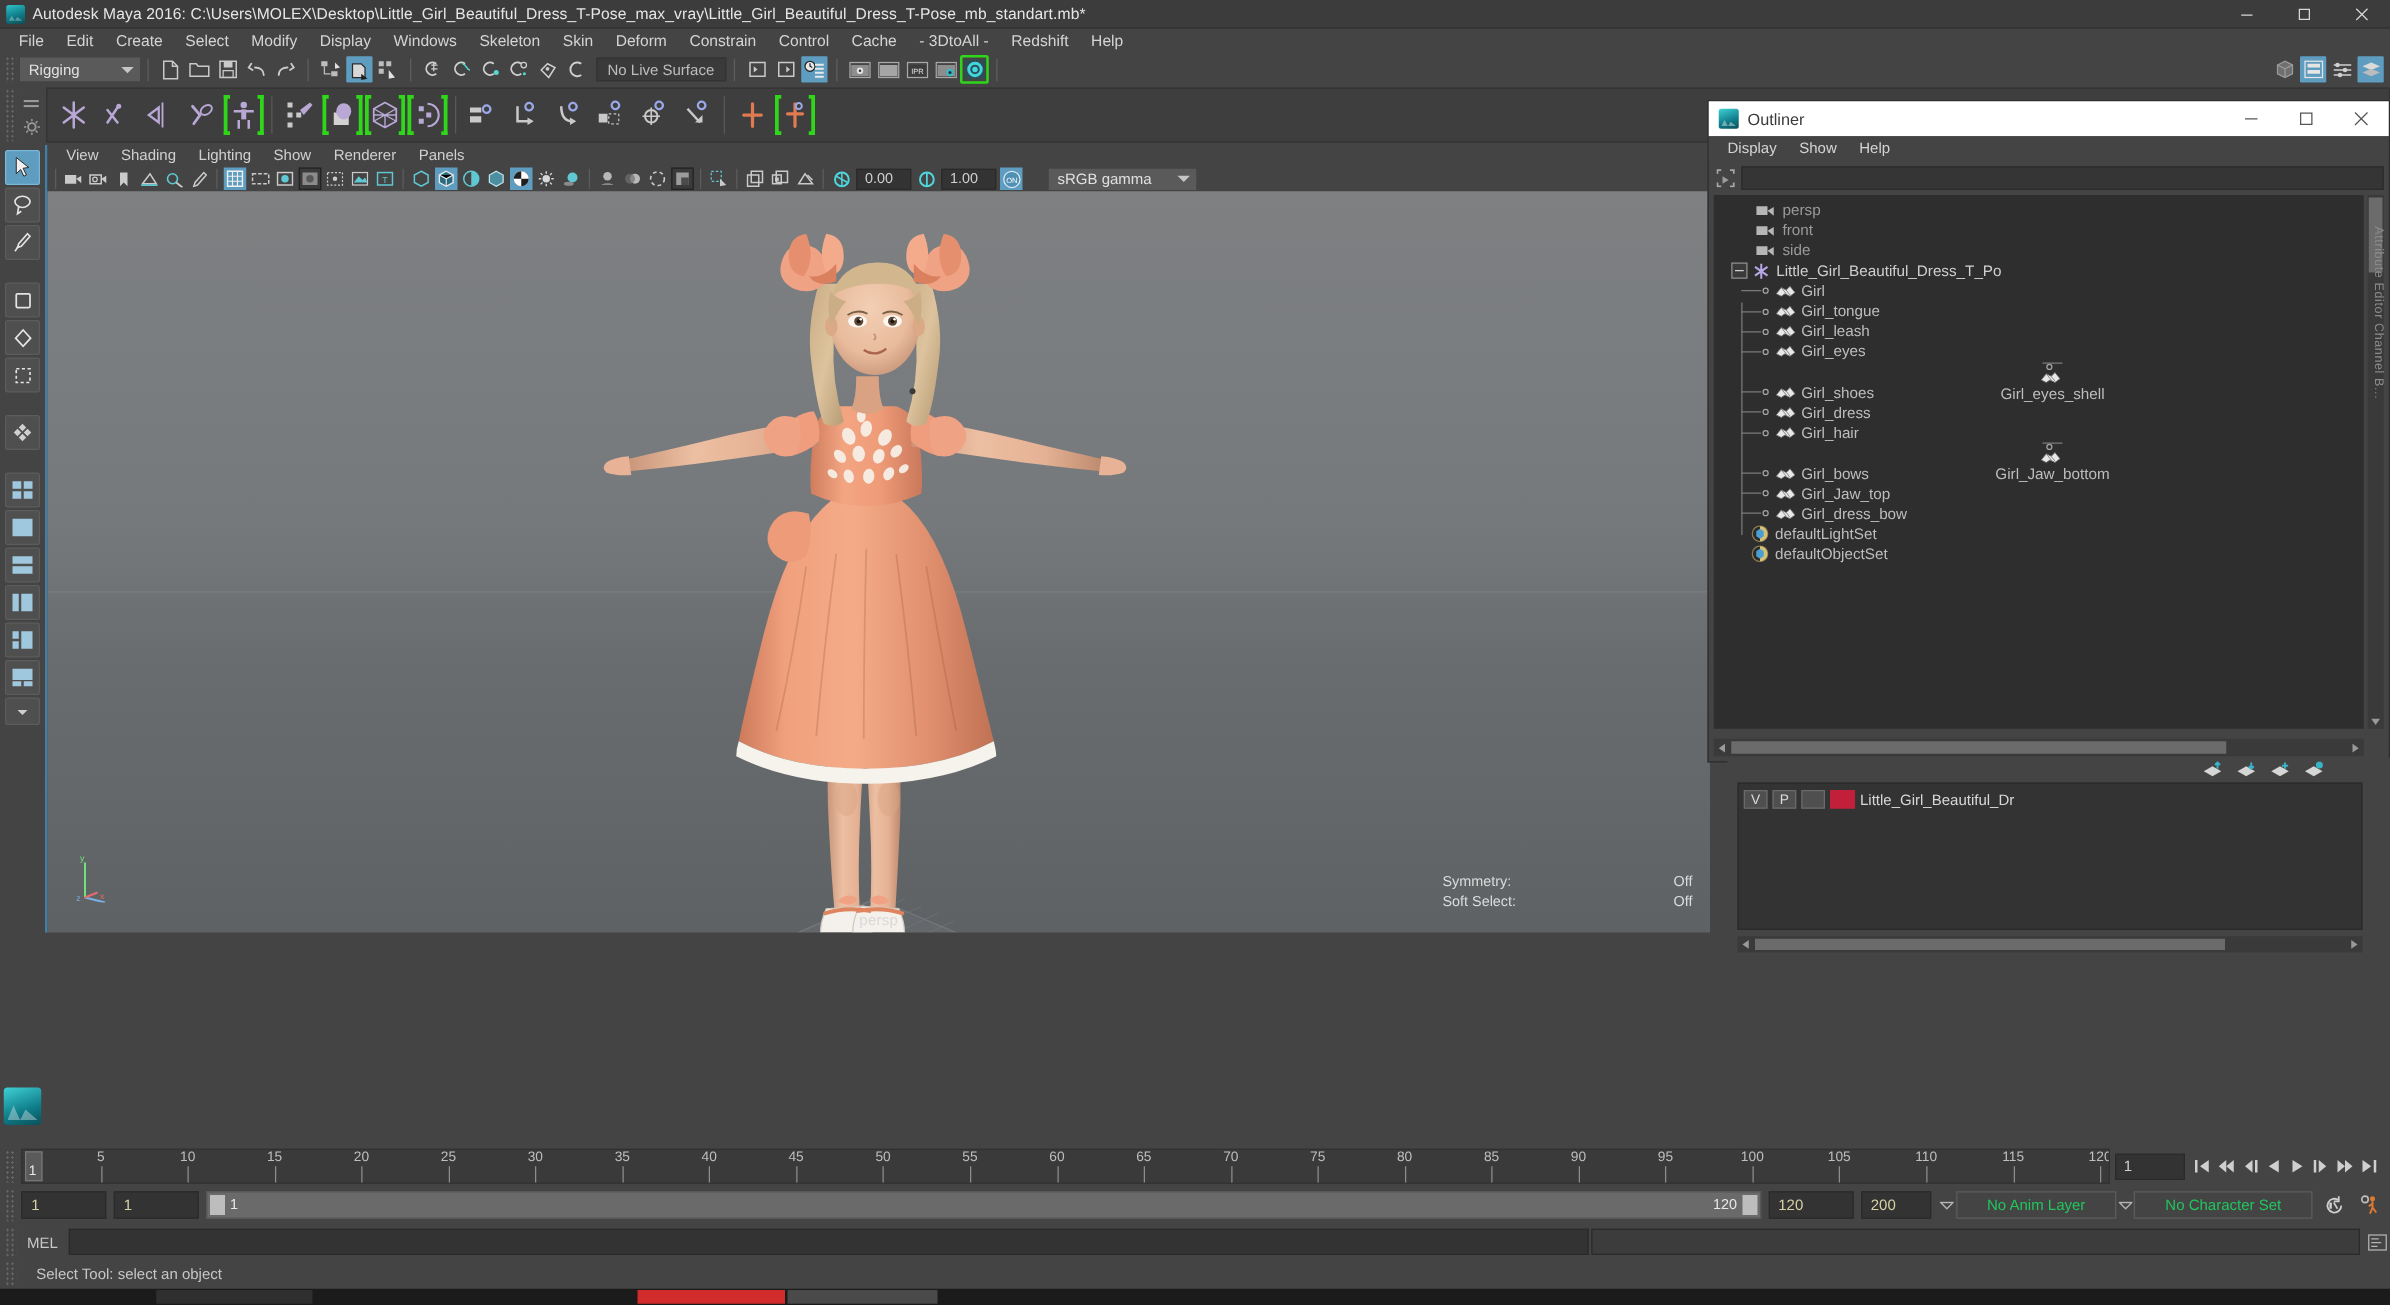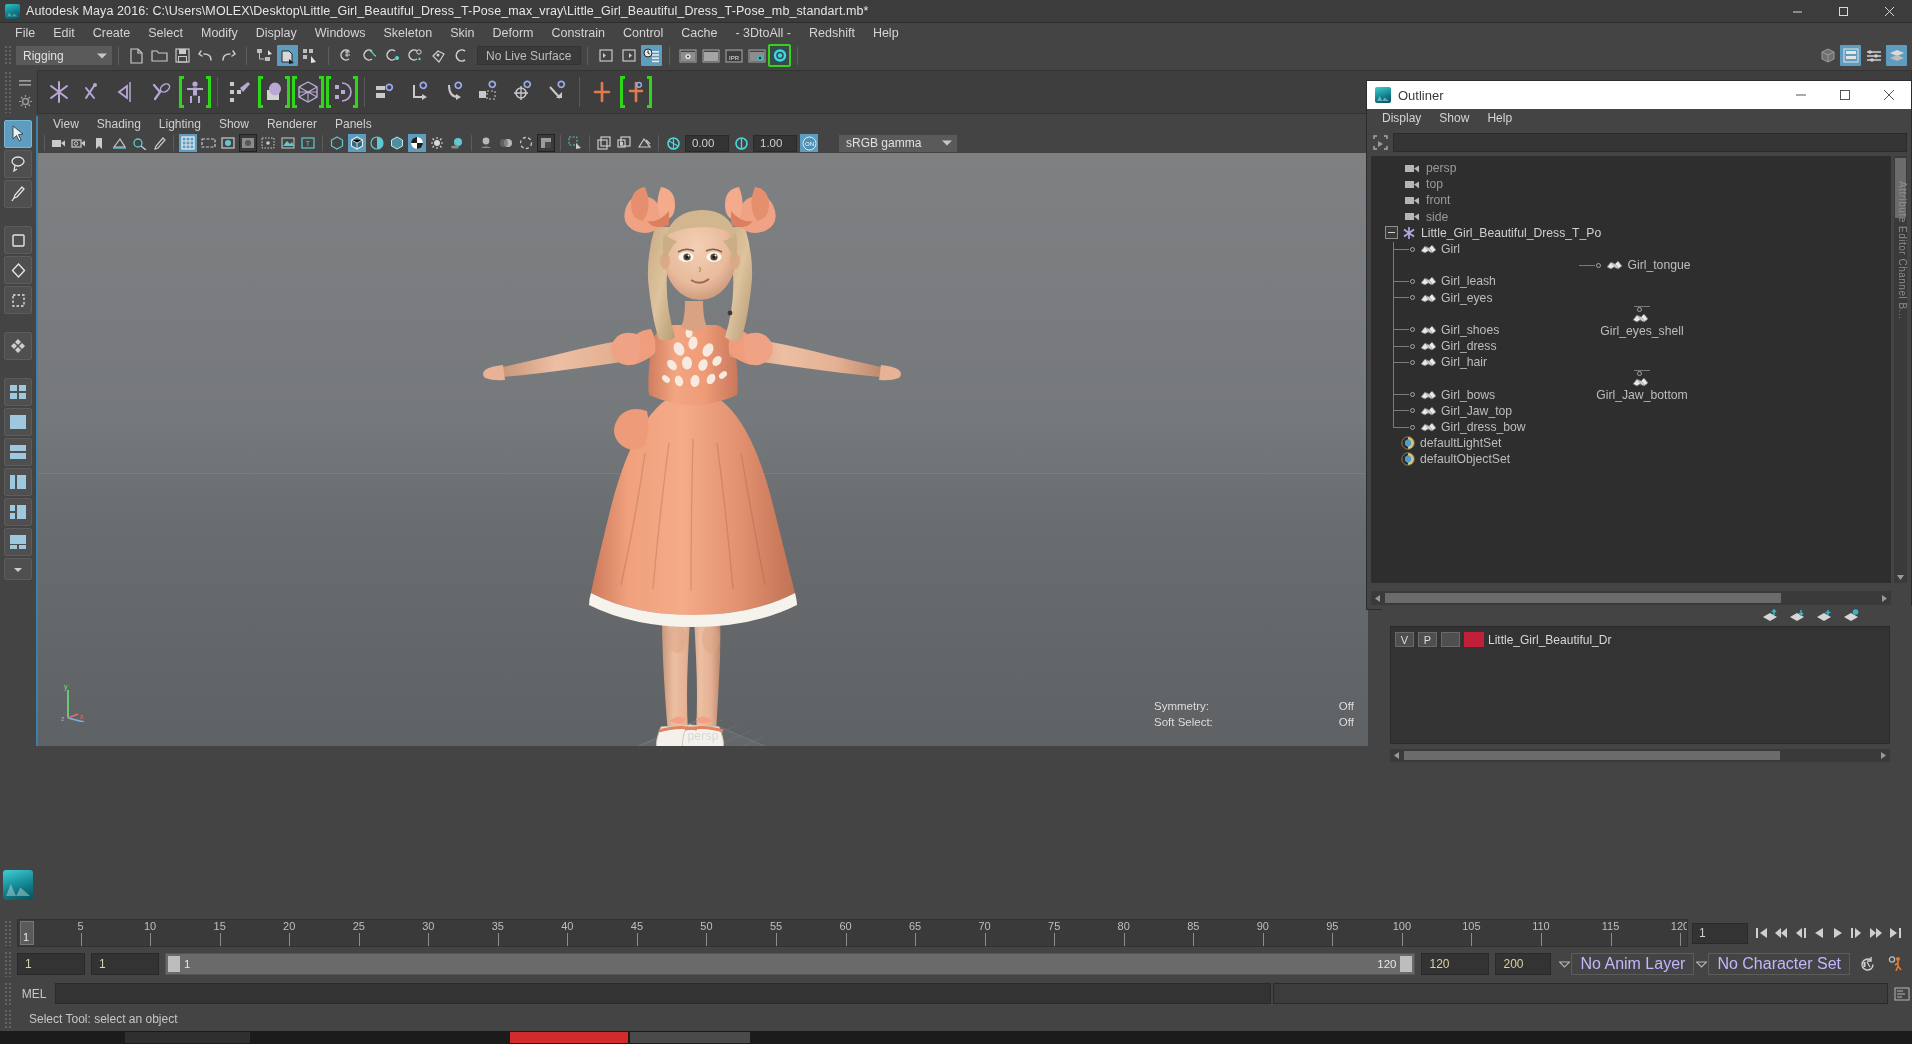--- a/index.html
+++ b/index.html
@@ -312,22 +312,22 @@
     flex: 1; height: 22px; background: #6a6a6a; border: 1px solid #555; position: relative;
     display: flex; align-items: center; margin-right: 6px;
   }
   .rangebar .hl { position:absolute; left:2px; top:2px; width:12px; bottom:2px; background:#bdbdbd;}
   .rangebar .hr { position:absolute; right:2px; top:2px; width:12px; bottom:2px; background:#bdbdbd;}
   .rangebar .tl { position:absolute; left:18px; font-size:11.5px; color:#e8e8e8;}
   .rangebar .tr { position:absolute; right:18px; font-size:11.5px; color:#e8e8e8;}
   .rfield2 { width: 56px; }
   .dropcaret { width: 14px; height: 22px; display:flex;align-items:center;justify-content:center; flex:0 0 auto;}
   .combo {
-    height: 22px; background: #444; border: 1px solid #5c5c5c; color: #c4b5fd; font-size: 16px;
-    display: flex; align-items: center; padding: 0 8px; flex:0 0 auto;
+    height: 22px; background: #444; border: 1px solid #5c5c5c; color: #22c55e; font-size: 12px;
+    display: flex; align-items: center; padding: 0 24px; flex:0 0 auto;
   }
   .anim-ic { width: 22px; height: 22px; display:flex;align-items:center;justify-content:center; margin-left:6px; flex:0 0 auto;}
 
   
   .mel-row {
     position: absolute; left: 0; top: 980px; width: 1912px; height: 27px;
     background: #444444; display: flex; align-items: center;
   }
   .mel-grip { width:9px;height:23px;margin-left:4px;flex:0 0 auto;
     background-image: radial-gradient(#6e6e6e 1px, transparent 1px); background-size:4px 4px; opacity:.75;}
@@ -1269,29 +1269,20 @@
         </span>
         <span class="name">persp</span>
       </div>
       <div class="ol-row cam" style="padding-left:34px;">
         <span class="cam-ic">
           <svg width="16" height="11" viewBox="0 0 16 11">
               <rect x="0" y="2" width="9" height="7" fill="#b6b6b6"></rect>
               <path d="M9 5.5l5-3v7z" fill="#b6b6b6"></path>
             </svg>
         </span>
-        <span class="name">top</span>
-      </div>
-      <div class="ol-row cam" style="padding-left:34px;">
-        <span class="cam-ic">
-          <svg width="16" height="11" viewBox="0 0 16 11">
-              <rect x="0" y="2" width="9" height="7" fill="#b6b6b6"></rect>
-              <path d="M9 5.5l5-3v7z" fill="#b6b6b6"></path>
-            </svg>
-        </span>
         <span class="name">front</span>
       </div>
       <div class="ol-row cam" style="padding-left:34px;">
         <span class="cam-ic">
           <svg width="16" height="11" viewBox="0 0 16 11">
               <rect x="0" y="2" width="9" height="7" fill="#b6b6b6"></rect>
               <path d="M9 5.5l5-3v7z" fill="#b6b6b6"></path>
             </svg>
         </span>
         <span class="name">side</span>
@@ -1311,21 +1302,21 @@
         <span class="tdash"></span>
           <span class="tdot"></span>
         <span class="mesh-ic">
           <svg width="17" height="12" viewBox="0 0 17 12">
               <path d="M1 8l4-5 4 2 3-3 4 5-4 3-4-2-3 2z" fill="#e8e8e8" stroke="#6a6a6a" stroke-width=".7"></path>
               <path d="M5 3l4 5M9 5l3 4" stroke="#6a6a6a" stroke-width=".6"></path>
             </svg>
         </span>
         <span class="name">Girl</span>
       </div>
-      <div class="ol-row" style="padding-left:8px;justify-content:center;">
+      <div class="ol-row" style="padding-left:22px;">
         <span class="tdash"></span>
           <span class="tdot"></span>
         <span class="mesh-ic">
           <svg width="17" height="12" viewBox="0 0 17 12">
               <path d="M1 8l4-5 4 2 3-3 4 5-4 3-4-2-3 2z" fill="#e8e8e8" stroke="#6a6a6a" stroke-width=".7"></path>
               <path d="M5 3l4 5M9 5l3 4" stroke="#6a6a6a" stroke-width=".6"></path>
             </svg>
         </span>
         <span class="name">Girl_tongue</span>
       </div>

